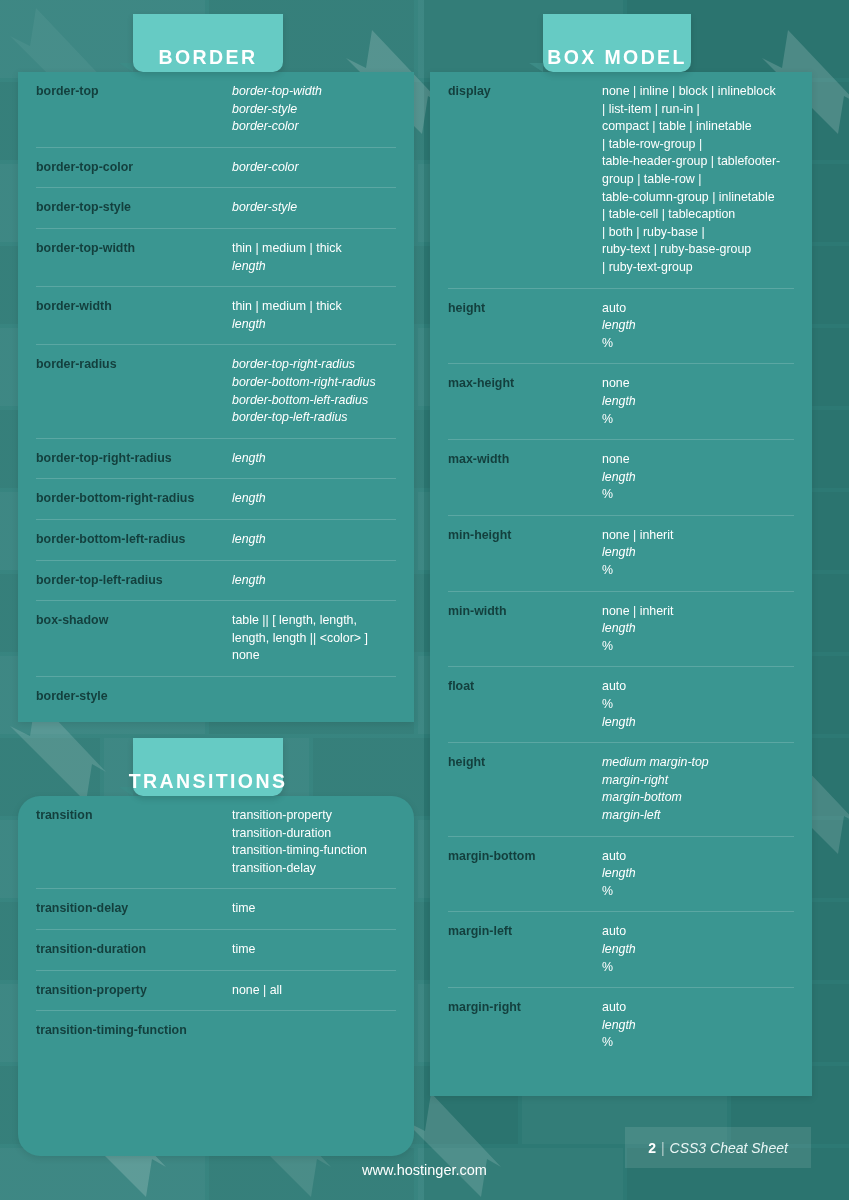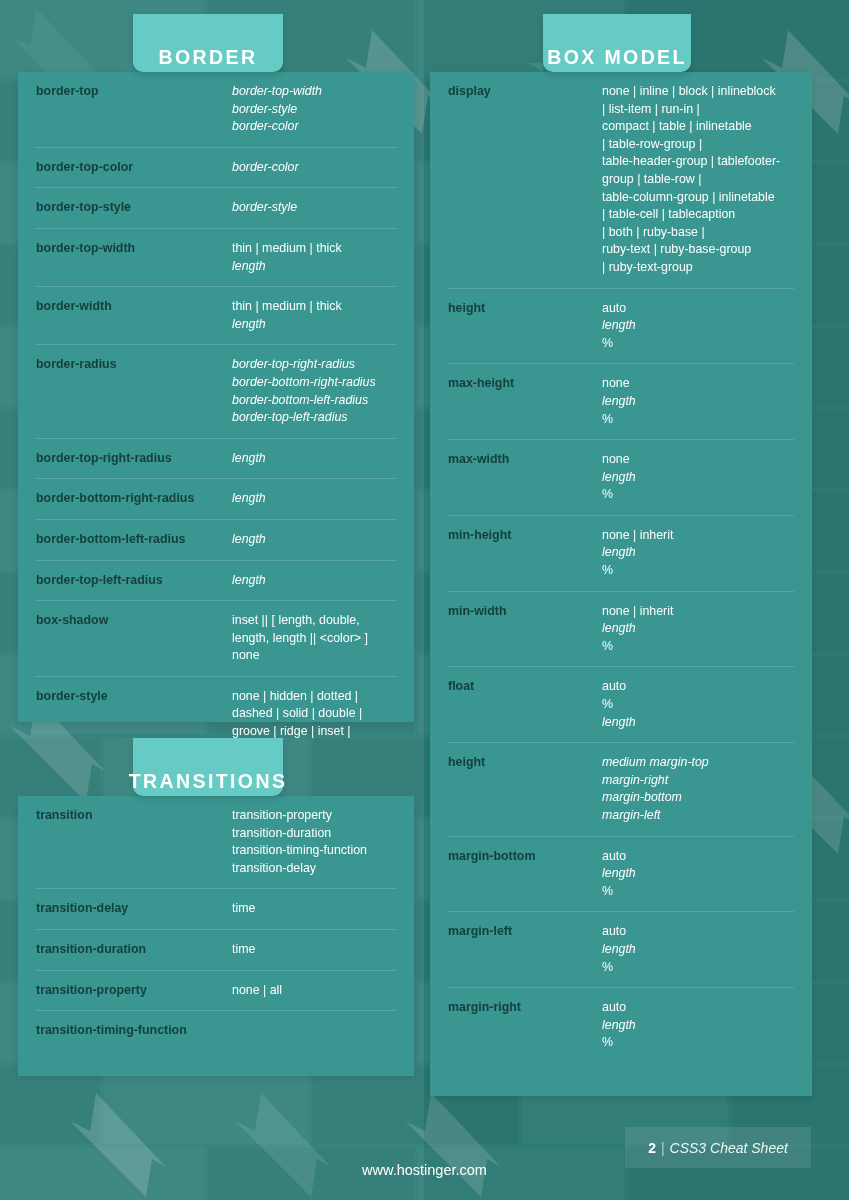--- a/index.html
+++ b/index.html
@@ -337,42 +337,36 @@
       </div>
       <div class="row">
         <div class="prop">border-top-left-radius</div>
         <div class="vals">
           <span class="val-line i">length</span>
         </div>
       </div>
       <div class="row">
         <div class="prop">box-shadow</div>
         <div class="vals">
-          <span class="val-line">inset || [ length, double,</span>
+          <span class="val-line">table || [ length, length,</span>
           <span class="val-line">length, length || &lt;color&gt; ]</span>
           <span class="val-line">none</span>
         </div>
       </div>
       <div class="row last">
         <div class="prop">border-style</div>
-        <div class="vals">
-          <span class="val-line">none | hidden | dotted |</span>
-          <span class="val-line">dashed | solid | double |</span>
-          <span class="val-line">groove | ridge | inset |</span>
-          <span class="val-line">outset</span>
-        </div>
       </div>
     </div>
 </div>
 <div class="tab-fold" style="left:119px; top:63px;"></div>
 <div class="tab" style="left:133px; top:14px; width:150px;">
   <span class="tab-title">BORDER</span>
 </div>
 
-<div class="card card-trans" style="left:18px; top:796px; width:396px; height:280px;">
+<div class="card card-trans" style="left:18px; top:796px; width:396px; height:360px;border-radius:22px;">
   <div class="card-inner">
       <div class="row">
         <div class="prop">transition</div>
         <div class="vals">
           <span class="val-line">transition-property</span>
           <span class="val-line">transition-duration</span>
           <span class="val-line">transition-timing-function</span>
           <span class="val-line">transition-delay</span>
         </div>
       </div>

